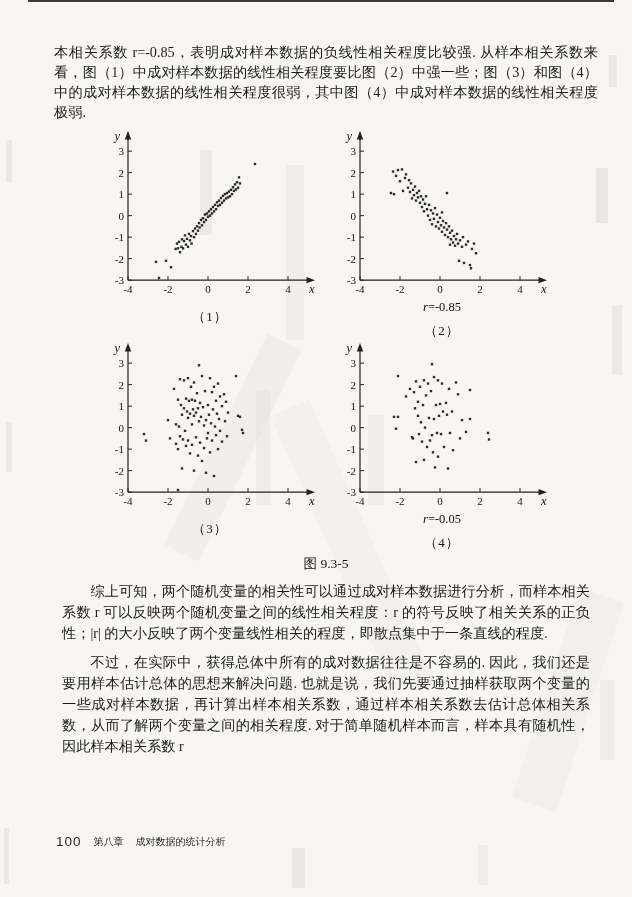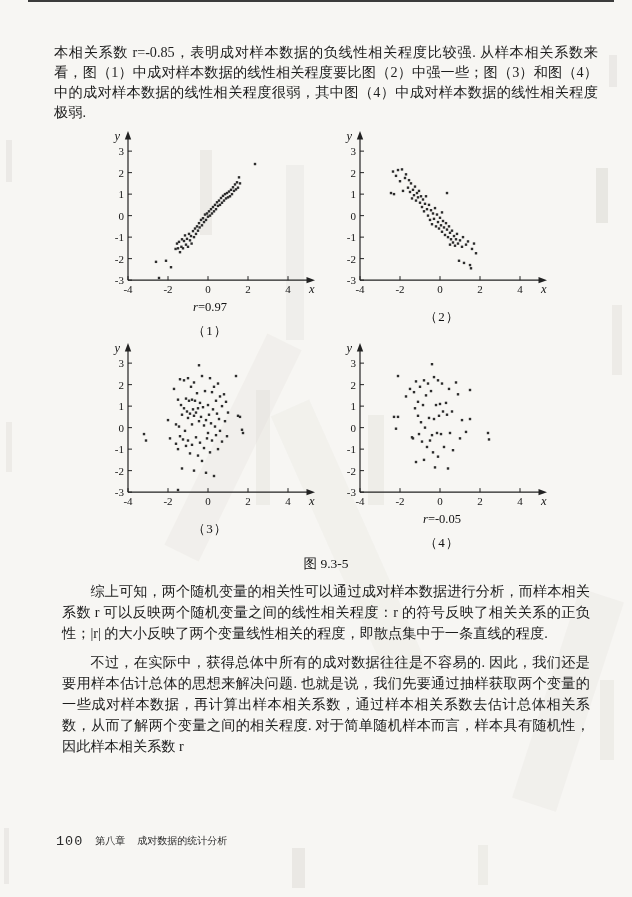--- a/index.html
+++ b/index.html
@@ -18,22 +18,22 @@
   .charts-grid{display:flex;flex-wrap:wrap;width:448px;margin:0 auto;column-gap:20px;row-gap:2px;justify-content:center;}
   .chart-cell{width:212px;text-align:center;}
   .chart-cell svg{display:block;}
   svg text{font-family:"Liberation Serif", serif;font-size:11px;fill:#161616;}
   svg text.axis-var{font-style:italic;font-size:12.5px;}
   .r-label{font-size:12.5px;line-height:14px;margin-top:0;color:#111;}
   .r-label::first-letter{font-style:italic;}
   .plot-caption{font-size:13px;line-height:15px;margin-top:9px;letter-spacing:1px;color:#111;}
   .figure-caption{text-align:center;font-size:13.5px;margin-top:5px;color:#111;}
   .paragraphs{margin-top:7px;}
-  .footer{position:absolute;top:834px;left:56px;font-family:Liberation Mono, monospace;
-    font-size:12px;color:#2a2a2a;display:flex;gap:12px;align-items:flex-start;}
+  .footer{position:absolute;top:834px;left:56px;font-family:Liberation Sans, sans-serif;
+    font-size:12px;color:#2a2a2a;display:flex;gap:12px;align-items:flex-end;}
   .footer .pagenum{font-size:13.5px;letter-spacing:1px;}
   .footer .chapter{font-size:10px;}
   .artifact{position:absolute;background:#d9d7d2;pointer-events:none;}
   .wm{position:absolute;background:#eceae5;pointer-events:none;}
 </style>
 </head>
 <body>
 
 <div class="topline"></div>
 <div class="wm" style="left:214px;top:330px;width:38px;height:235px;transform:rotate(26deg);opacity:.55;"></div>
@@ -156,21 +156,20 @@
             <rect x="127.8" y="58.04499999999999" width="2.4" height="2.4" fill="#2d2d2d"></rect>
             <rect x="128.8" y="61.699999999999996" width="2.4" height="2.4" fill="#2d2d2d"></rect>
             <rect x="129.8" y="55.24999999999999" width="2.4" height="2.4" fill="#2d2d2d"></rect>
             <rect x="130.8" y="60.195" width="2.4" height="2.4" fill="#2d2d2d"></rect>
             <rect x="131.8" y="53.1" width="2.4" height="2.4" fill="#2d2d2d"></rect>
             <rect x="132.8" y="58.475" width="2.4" height="2.4" fill="#2d2d2d"></rect>
             <rect x="133.8" y="48.154999999999994" width="2.4" height="2.4" fill="#2d2d2d"></rect>
             <rect x="134.8" y="54.175" width="2.4" height="2.4" fill="#2d2d2d"></rect>
             <rect x="149.8" y="34.825" width="2.4" height="2.4" fill="#2d2d2d"></rect>
           </svg>
-        <div class="r-label">r=0.97</div>
         <div class="plot-caption">（1）</div>
       </div>
 
       <div class="chart-cell">
         <svg width="212" height="172">
             <line x1="24" y1="152.125" x2="24" y2="7" stroke="#222" stroke-width="1.2"></line>
             <line x1="24" y1="152.125" x2="207" y2="152.125" stroke="#222" stroke-width="1.2"></line>
             <polygon points="24,3 20.8,11.5 27.2,11.5" fill="#222"></polygon>
             <polygon points="211,152.125 202.5,148.925 202.5,155.325" fill="#222"></polygon>
             <line x1="24" y1="152.125" x2="24" y2="148.125" stroke="#222" stroke-width="1"></line>
@@ -269,20 +268,21 @@
             <rect x="130.8" y="112.225" width="2.4" height="2.4" fill="#2d2d2d"></rect>
             <rect x="132.8" y="135.875" width="2.4" height="2.4" fill="#2d2d2d"></rect>
             <rect x="133.8" y="139.10000000000002" width="2.4" height="2.4" fill="#2d2d2d"></rect>
             <rect x="134.8" y="119.75" width="2.4" height="2.4" fill="#2d2d2d"></rect>
             <rect x="136.8" y="114.375" width="2.4" height="2.4" fill="#2d2d2d"></rect>
             <rect x="138.8" y="124.05" width="2.4" height="2.4" fill="#2d2d2d"></rect>
             <rect x="53.8" y="63.85000000000001" width="2.4" height="2.4" fill="#2d2d2d"></rect>
             <rect x="56.8" y="64.925" width="2.4" height="2.4" fill="#2d2d2d"></rect>
             <rect x="109.8" y="63.85000000000001" width="2.4" height="2.4" fill="#2d2d2d"></rect>
           </svg>
+        <div class="r-label">r=-0.85</div>
         <div class="plot-caption">（2）</div>
       </div>
 
       <div class="chart-cell">
         <svg width="212" height="172">
             <line x1="24" y1="152.125" x2="24" y2="7" stroke="#222" stroke-width="1.2"></line>
             <line x1="24" y1="152.125" x2="207" y2="152.125" stroke="#222" stroke-width="1.2"></line>
             <polygon points="24,3 20.8,11.5 27.2,11.5" fill="#222"></polygon>
             <polygon points="211,152.125 202.5,148.925 202.5,155.325" fill="#222"></polygon>
             <line x1="24" y1="152.125" x2="24" y2="148.125" stroke="#222" stroke-width="1"></line>

